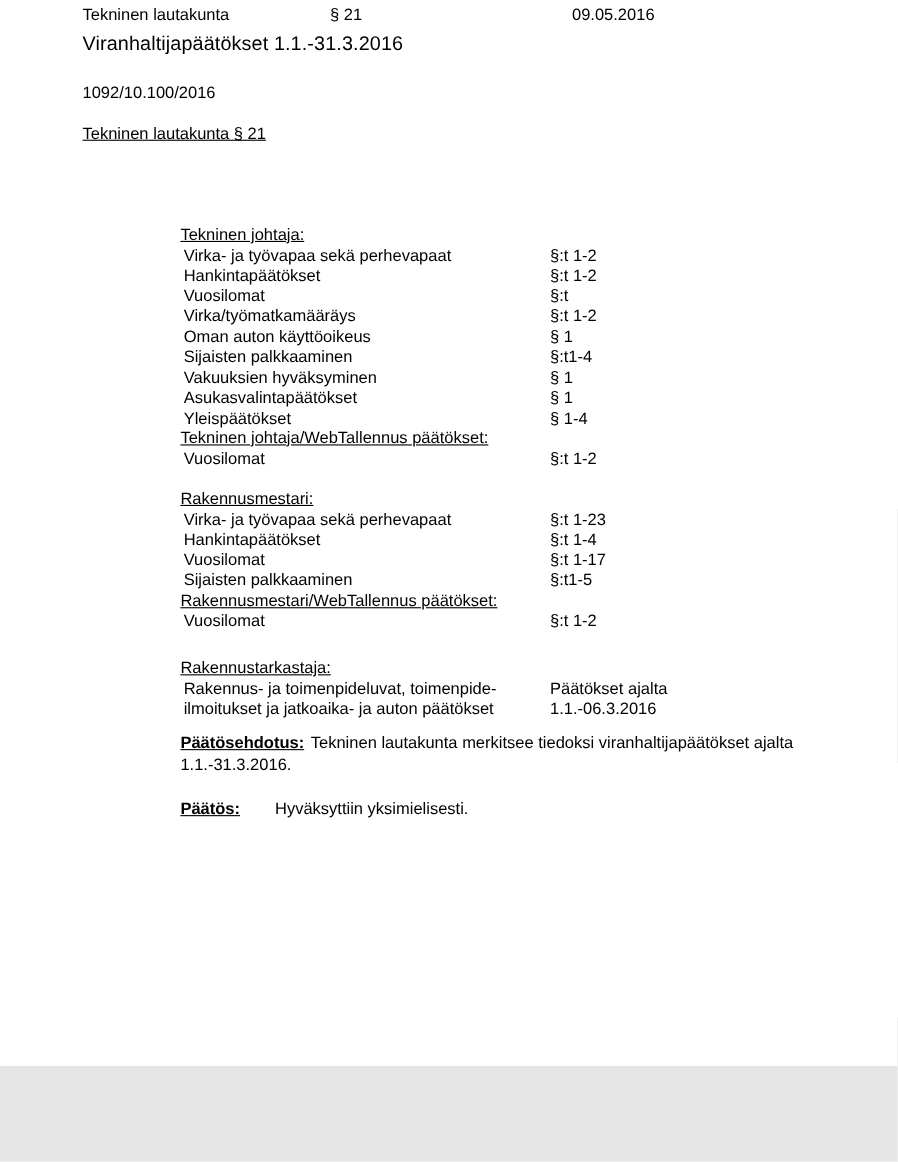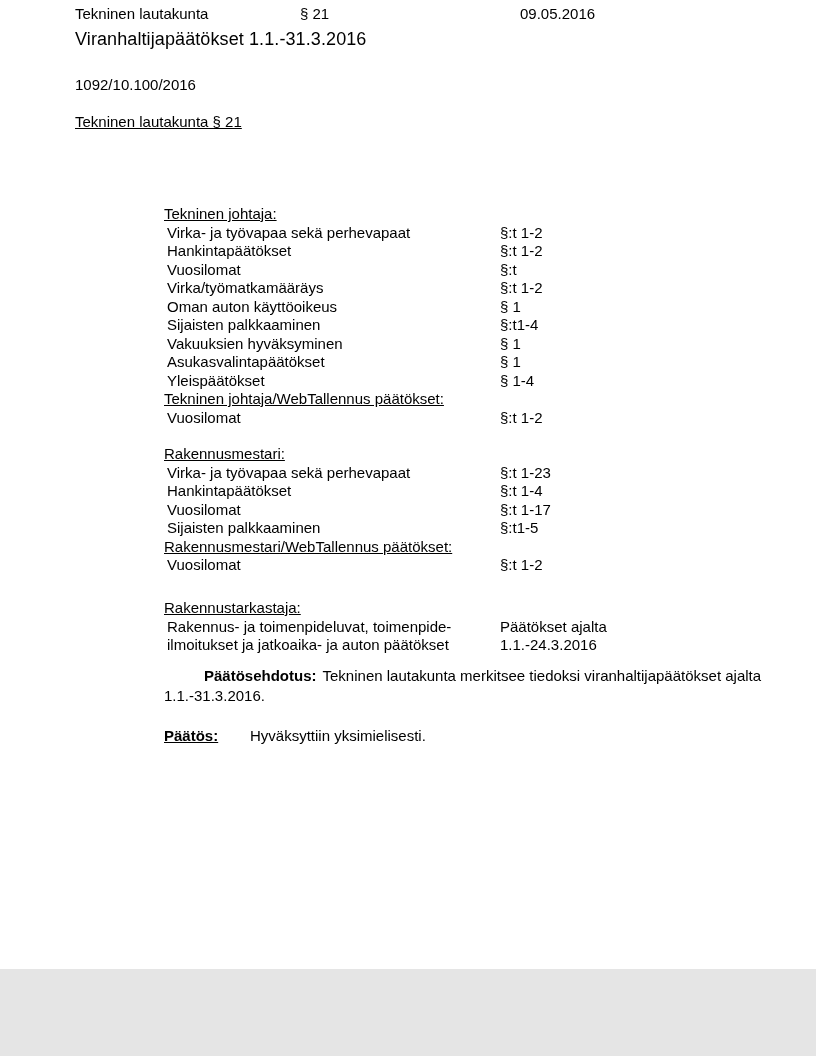--- a/index.html
+++ b/index.html
@@ -67,22 +67,22 @@
     top: 0;
   }
 
   .proposal {
     left: 164px; top: 666px;
     width: 606px;
     line-height: 20px;
   }
   .proposal-label {
     font-weight: bold;
+    text-decoration: underline;
     margin-right: 6px;
-    margin-left: 40px;
   }
 
   .decision {
     left: 164px; top: 727px;
     width: 500px;
   }
   .decision-label {
     font-weight: bold;
     text-decoration: underline;
   }
@@ -126,21 +126,21 @@
       <div class="sec-row"><span class="sec-label">Virka- ja työvapaa sekä perhevapaat</span><span class="sec-value">§:t 1-23</span></div>
       <div class="sec-row"><span class="sec-label">Hankintapäätökset</span><span class="sec-value">§:t 1-4</span></div>
       <div class="sec-row"><span class="sec-label">Vuosilomat</span><span class="sec-value">§:t 1-17</span></div>
       <div class="sec-row"><span class="sec-label">Sijaisten palkkaaminen</span><span class="sec-value">§:t1-5</span></div>
       <div class="sec-heading">Rakennusmestari/WebTallennus päätökset:</div>
       <div class="sec-row"><span class="sec-label">Vuosilomat</span><span class="sec-value">§:t 1-2</span></div>
     </div>
   <div class="decision-section pos-sec-2">
       <div class="sec-heading">Rakennustarkastaja:</div>
       <div class="sec-row"><span class="sec-label">Rakennus- ja toimenpideluvat, toimenpide-</span><span class="sec-value">Päätökset ajalta</span></div>
-      <div class="sec-row"><span class="sec-label">ilmoitukset ja jatkoaika- ja auton päätökset</span><span class="sec-value">1.1.-24.3.2016</span></div>
+      <div class="sec-row"><span class="sec-label">ilmoitukset ja jatkoaika- ja auton päätökset</span><span class="sec-value">1.1.-06.3.2016</span></div>
     </div>
 
   <div class="abs proposal">
     <span class="proposal-label">Päätösehdotus:</span><span>Tekninen lautakunta merkitsee tiedoksi viranhaltijapäätökset ajalta 1.1.-31.3.2016.</span>
   </div>
 
   <div class="abs decision">
     <span class="decision-label">Päätös:</span>
     <span class="decision-text">Hyväksyttiin yksimielisesti.</span>
   </div>

